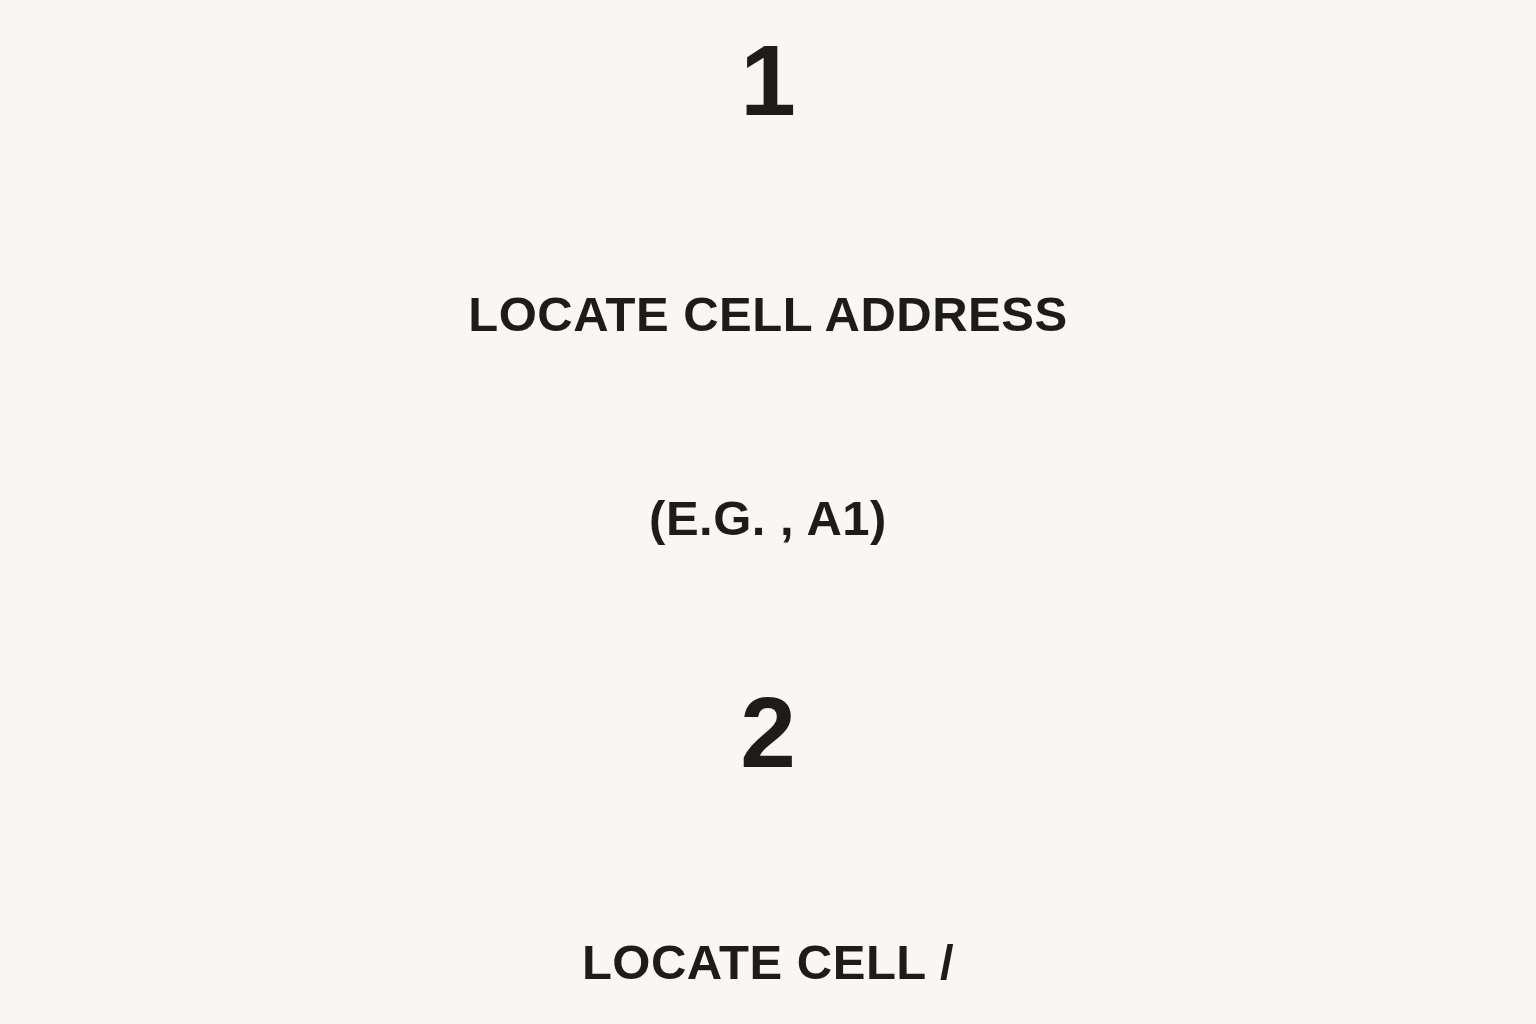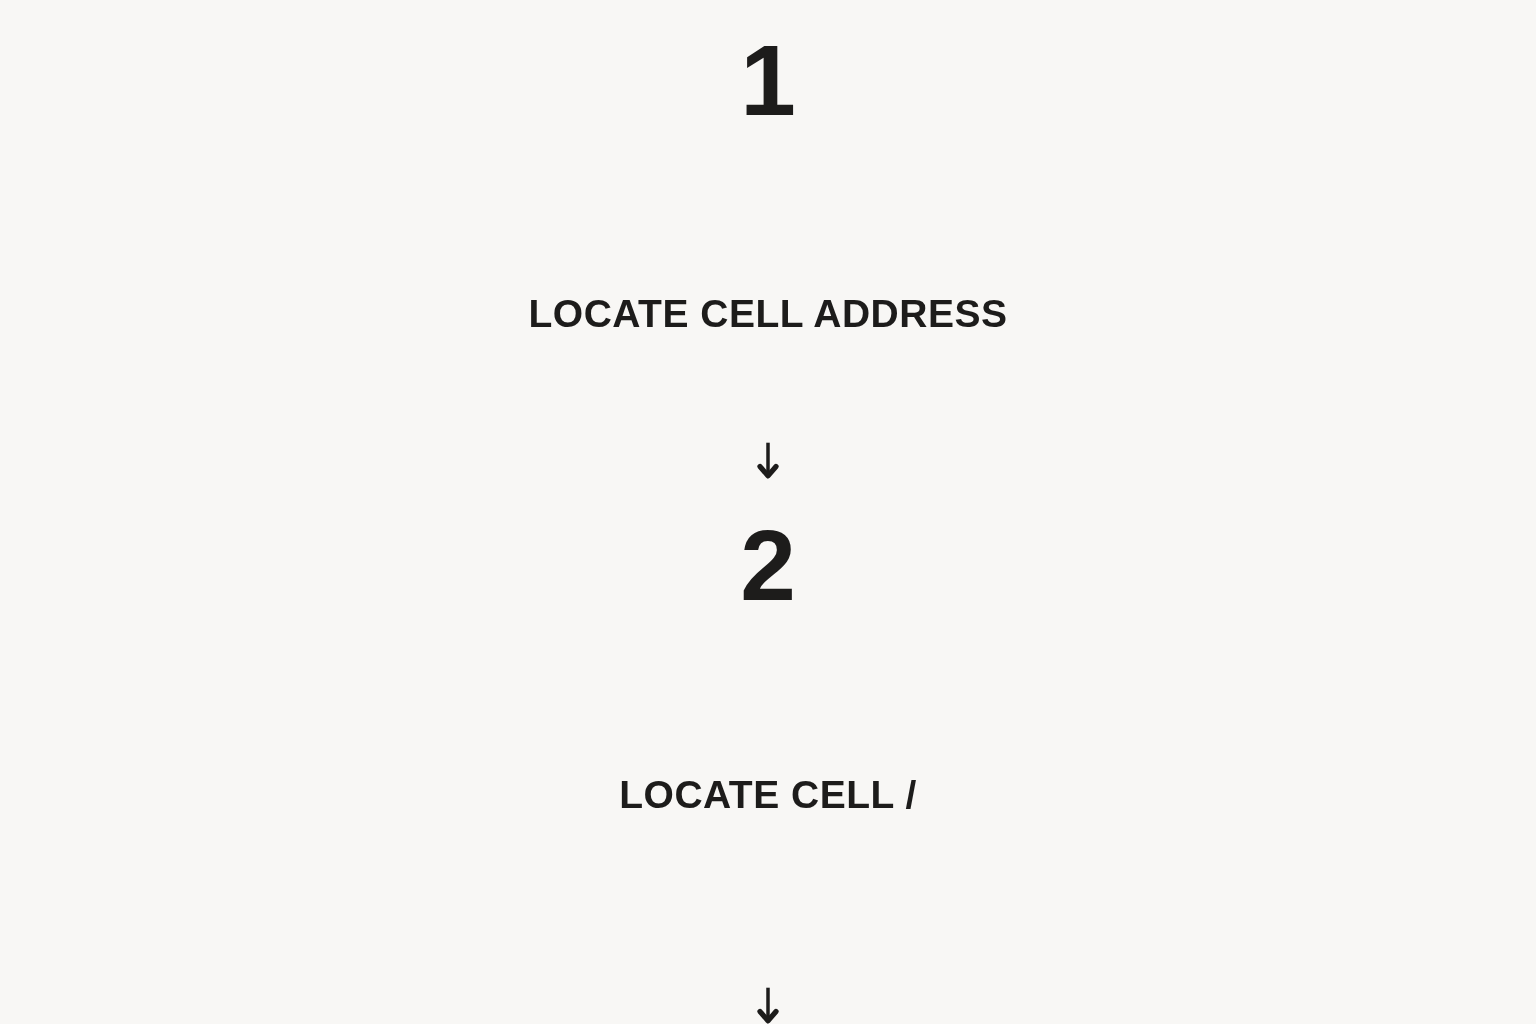--- a/index.html
+++ b/index.html
@@ -18,21 +18,21 @@
     overflow: hidden;
   }
   .step-number {
     font-size: 100px;
     font-weight: 700;
     line-height: 1;
     text-align: center;
     letter-spacing: 0px;
   }
   .step-label {
-    font-size: 39px;
+    font-size: 49px;
     font-weight: 700;
     line-height: 68px;
     text-align: center;
     letter-spacing: 0.5px;
     white-space: pre;
   }
   .arrow {
     display: block;
   }
   
@@ -43,20 +43,21 @@
   #step2-label  { margin-top: 10px; }
   #arrow2       { margin-top: 22px; }
 </style>
 </head>
 <body style="background: rgb(248, 247, 245); color: rgb(29, 28, 27);">
 
 <div class="step-number" id="step1-number">1</div>
 
 <div class="step-label" id="step1-label">
   <div>LOCATE CELL ADDRESS</div>
+  <div>(E.G. , A1)</div>
 </div>
 
 <svg class="arrow" id="arrow1" width="60" height="106" viewBox="0 0 60 106" aria-hidden="true">
   <line x1="30" y1="2" x2="30" y2="90" stroke="#1d1c1b" stroke-width="10"></line>
   <polyline points="7,70 30,97 53,70" fill="none" stroke="#1d1c1b" stroke-width="15" stroke-linecap="round" stroke-linejoin="round"></polyline>
 </svg>
 
 <div class="step-number" id="step2-number">2</div>
 
 <div class="step-label" id="step2-label">

